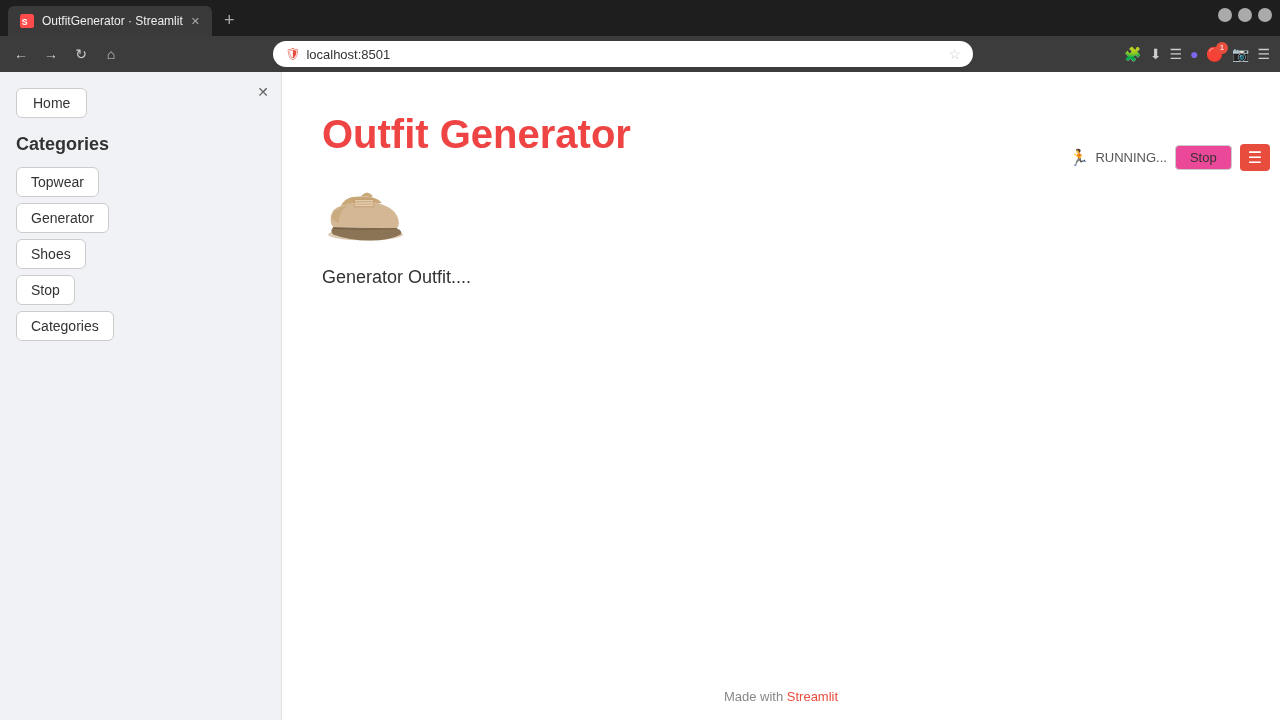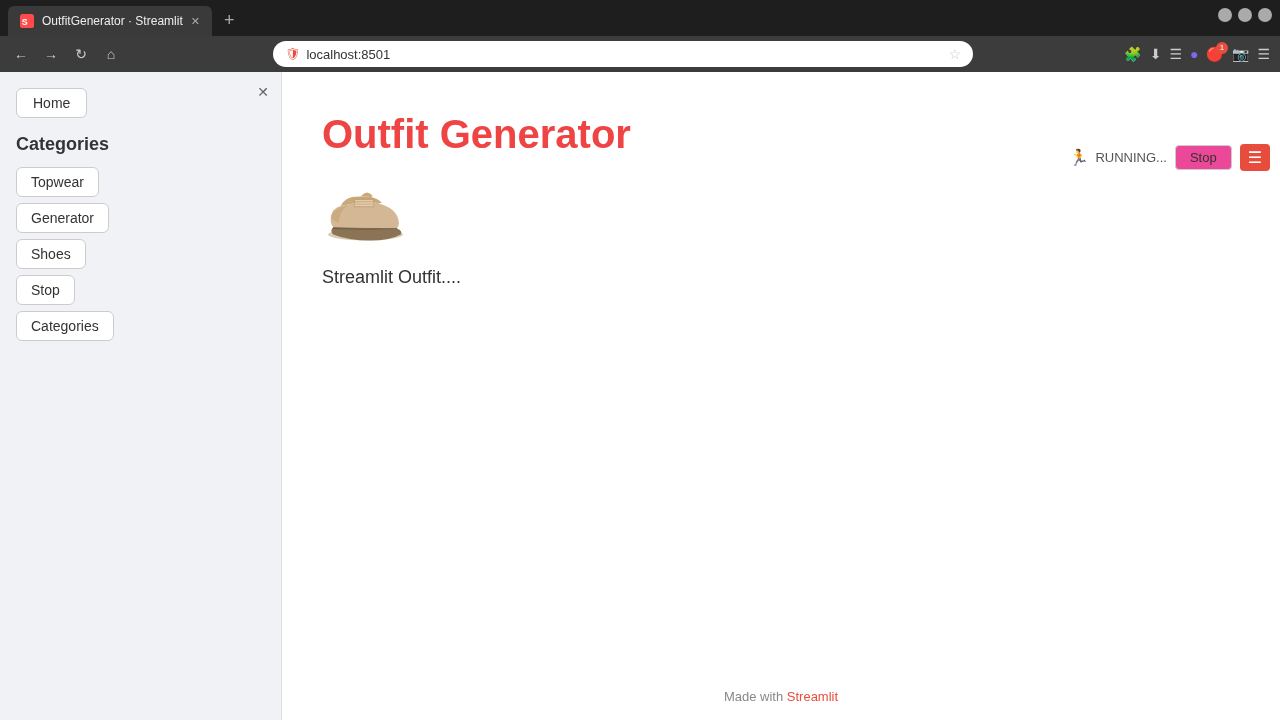--- a/index.html
+++ b/index.html
@@ -385,20 +385,20 @@
         <line x1="44" y1="31" x2="68" y2="31" stroke="#e8d5b7" stroke-width="1.5"></line>
 
         <path d="M52 19 Q55 15 60 14 Q65 15 68 19 L65 20 L55 19 Z" fill="#c9a97a"></path>
 
         <path d="M15 60 Q10 65 15 70 Q35 78 65 78 Q90 78 105 70 Q108 65 100 62 Z" fill="#8b7355"></path>
 
         <path d="M15 62 Q55 64 100 62" stroke="#6b5335" stroke-width="1" fill="none"></path>
       </svg>
     </div>
 
-    <p class="generating-text">Streamlit Outfit....</p>
+    <p class="generating-text">Generator Outfit....</p>
 
     <div class="footer">
       <span>Made with </span><span class="footer-streamlit">Streamlit</span>
     </div>
 
   </div>
 </div>
 
 </body></html>

